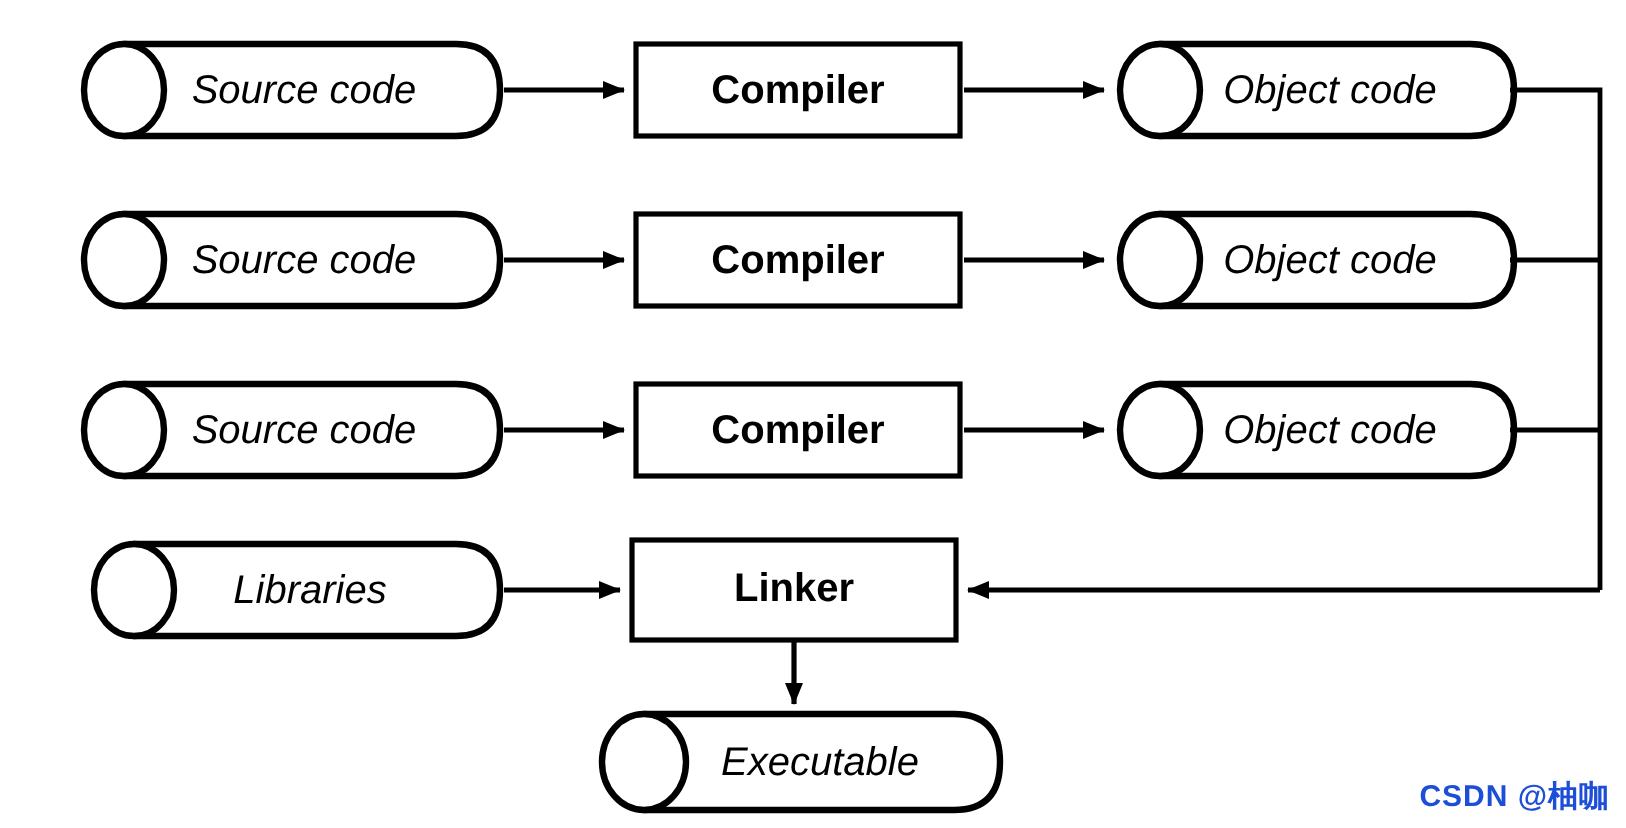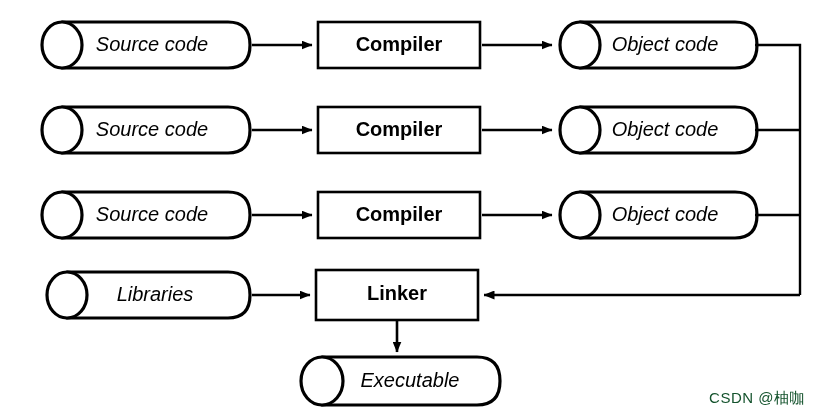--- a/index.html
+++ b/index.html
@@ -69,24 +69,25 @@
     fill: #000000;
     text-anchor: middle;
     dominant-baseline: middle;
   }
   .watermark {
     position: absolute;
     right: 8px;
     bottom: 6px;
     font-family: "Liberation Sans", sans-serif;
     font-size: 15px;
-    color: #14532d;
+    color: #1d4ed8;
     letter-spacing: 0.5px;
     white-space: nowrap;
     user-select: none;
+    font-weight: bold;
   }
 </style>
 </head>
 <body>
 
 <div id="canvas">
 
   <svg id="diagram-svg" viewBox="0 0 813 414">
     <defs>
       <marker id="arrowhead" markerWidth="11" markerHeight="9" refX="10.5" refY="4.5" orient="auto" markerUnits="userSpaceOnUse">

